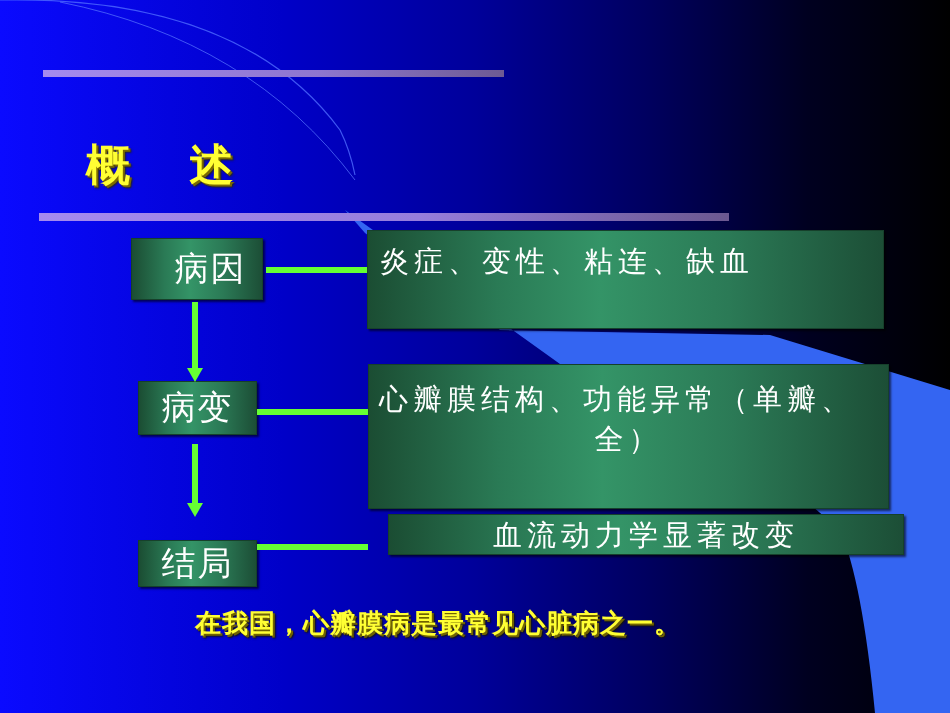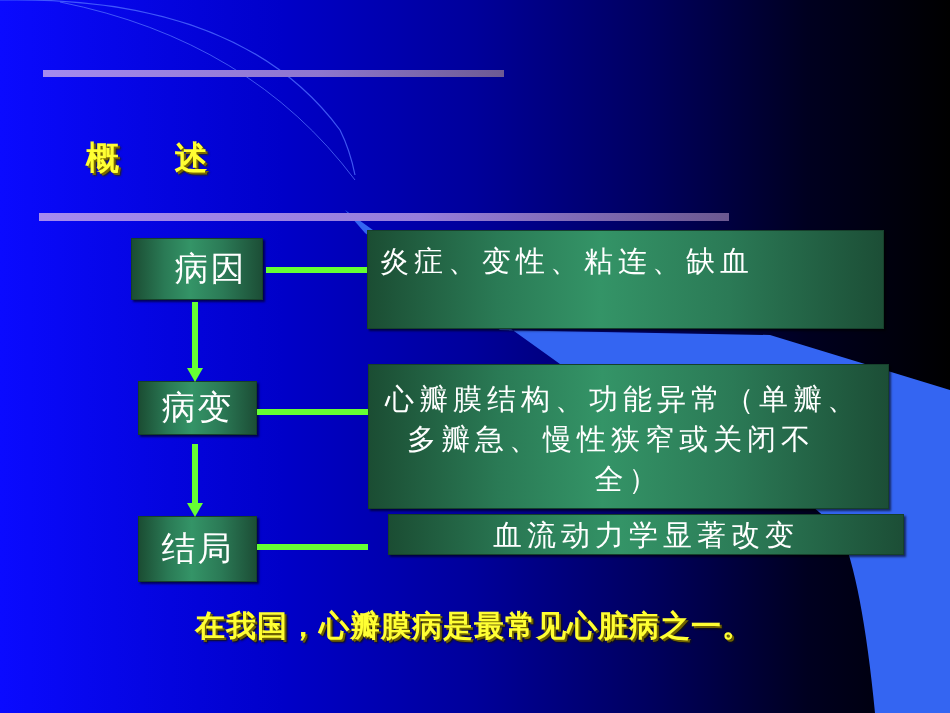--- a/index.html
+++ b/index.html
@@ -12,21 +12,21 @@
     .deco { position: absolute; left: 0; top: 0; }
     .bar {
       position: absolute; height: 7px;
       background: linear-gradient(180deg, #b9a0ff 0%, #9a7fd6 50%, #6e5aa0 100%);
     }
     .bar1 { left: 43px; top: 70px; width: 461px; background: linear-gradient(90deg,#a58aef 0%, #8e76cf 60%, #6d5a93 100%); }
     .bar2 { left: 39px; top: 213px; width: 690px; height: 8px; background: linear-gradient(90deg,#a58aef 0%, #967ddc 55%, #6b5890 100%); }
     .title {
       position: absolute; left: 86px; top: 136px;
       font-family: "DejaVu Sans", "Liberation Sans", sans-serif;
-      font-weight: bold; font-size: 33px; color: #ffff33; letter-spacing: 22px;
+      font-weight: bold; font-size: 44px; color: #ffff33; letter-spacing: 22px;
       text-shadow: 2px 2px 0 #7a6a00, 3px 3px 2px #222;
     }
     .gbox {
       position: absolute; box-sizing: border-box;
       background: linear-gradient(90deg, #1b4d33 0%, #2a7a55 25%, #349467 45%, #2b7a56 70%, #1c4e36 100%);
       border: 1px solid #16402b;
       box-shadow: 2px 2px 2px rgba(0,0,0,0.6);
       color: #ffffff;
     }
     .step {
@@ -37,21 +37,21 @@
     .hline { position: absolute; height: 6px; background: #66ff33; }
     .vline { position: absolute; width: 6px; background: #66ff33; }
     .arrow {
       position: absolute; width: 0; height: 0;
       border-left: 8px solid transparent; border-right: 8px solid transparent;
       border-top: 14px solid #66ff33;
     }
     .footer {
       position: absolute; left: 195px; top: 606px;
       font-family: "DejaVu Sans", "Liberation Sans", sans-serif;
-      font-weight: bold; font-size: 30px; color: #ffff33; letter-spacing: 1px;
+      font-weight: bold; font-size: 26px; color: #ffff33; letter-spacing: 1px;
       text-shadow: 2px 2px 0 #6f6200, 3px 3px 2px #111;
       white-space: nowrap;
     }
   </style>
 </head>
 <body>
 
 <div class="slide">
 
   <svg class="deco" width="950" height="713" viewBox="0 0 950 713">
@@ -63,40 +63,39 @@
   <div class="bar bar1"></div>
   <div class="title">概 述</div>
   <div class="bar bar2"></div>
 
   <div class="gbox step" style="left:131px; top:238px; width:132px; height:62px;padding-left:27px;">
     <span>病因</span>
   </div>
   <div class="gbox step" style="left:138px; top:381px; width:119px; height:54px;">
     <span>病变</span>
   </div>
-  <div class="gbox step" style="left:138px; top:516px; width:119px; height:66px;">
+  <div class="gbox step" style="left:138px; top:540px; width:119px; height:47px;">
     <span>结局</span>
   </div>
 
   <div class="vline" style="left:192px; top:302px; height:68px;"></div>
   <div class="arrow" style="left:187px; top:368px;"></div>
   <div class="vline" style="left:192px; top:444px; height:61px;"></div>
   <div class="arrow" style="left:187px; top:503px;"></div>
 
   <div class="hline" style="left:266px; top:267px; width:102px;"></div>
   <div class="hline" style="left:257px; top:409px; width:111px;"></div>
   <div class="hline" style="left:257px; top:544px; width:111px;"></div>
 
   <div class="gbox desc" style="left:367px; top:230px; width:517px; height:99px; padding:10px 7px 0 12px;">
     <div>炎症、变性、粘连、缺血</div>
   </div>
 
   <div class="gbox desc" style="left:368px; top:364px; width:521px; height:145px; padding:14px 0 0 0; text-align:center;">
-    <div style="padding-left:16px; text-align:left;">心瓣膜结构、功能异常（单瓣、</div>
-    <div style="text-align:left; padding-left:38px;">多瓣急、慢性狭窄或关闭不</div>
+    <div style="padding-left:10px; text-align:left;">心瓣膜结构、功能异常（单瓣、</div>
     <div>全）</div>
   </div>
 
   <div class="gbox desc" style="left:388px; top:514px; width:516px; height:41px; display:flex; align-items:center; justify-content:center;">
     <span>血流动力学显著改变</span>
   </div>
 
   <div class="footer">在我国，心瓣膜病是最常见心脏病之一。</div>
 </div>
 

